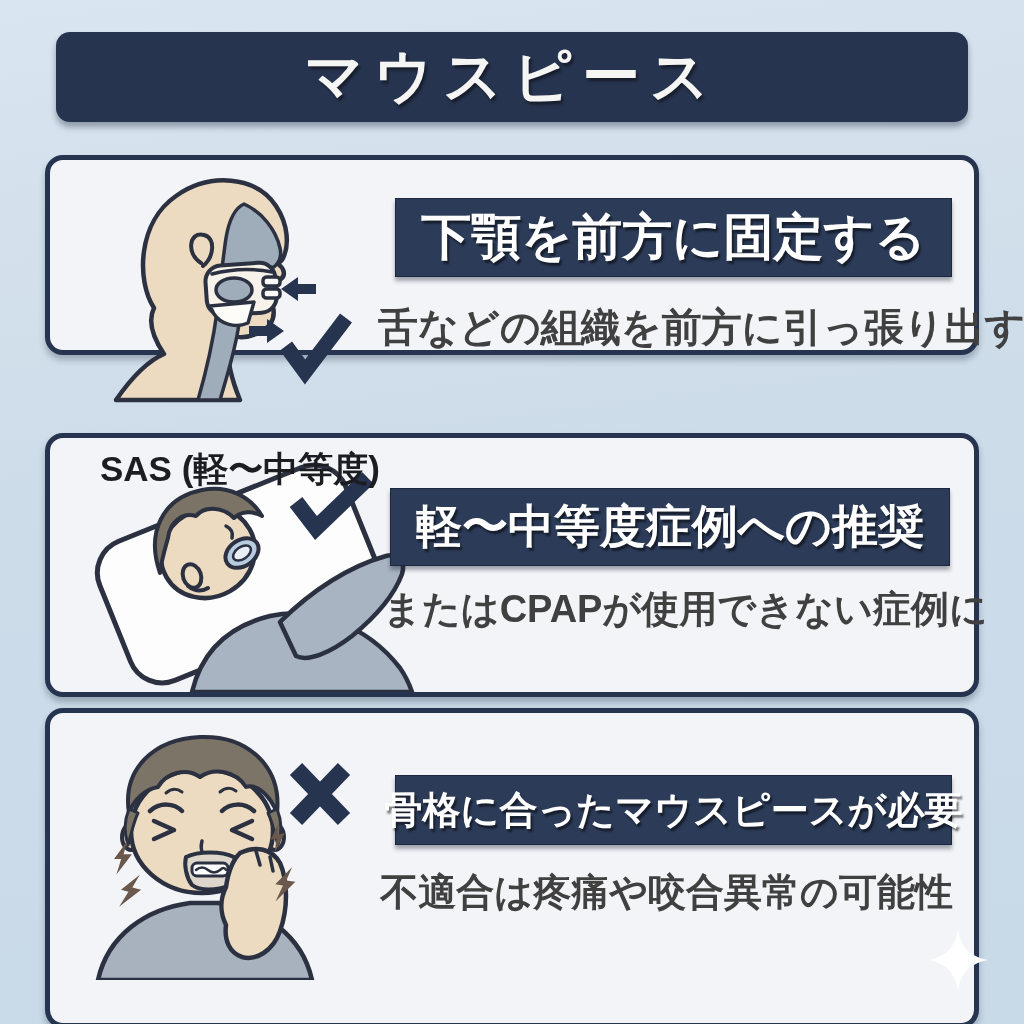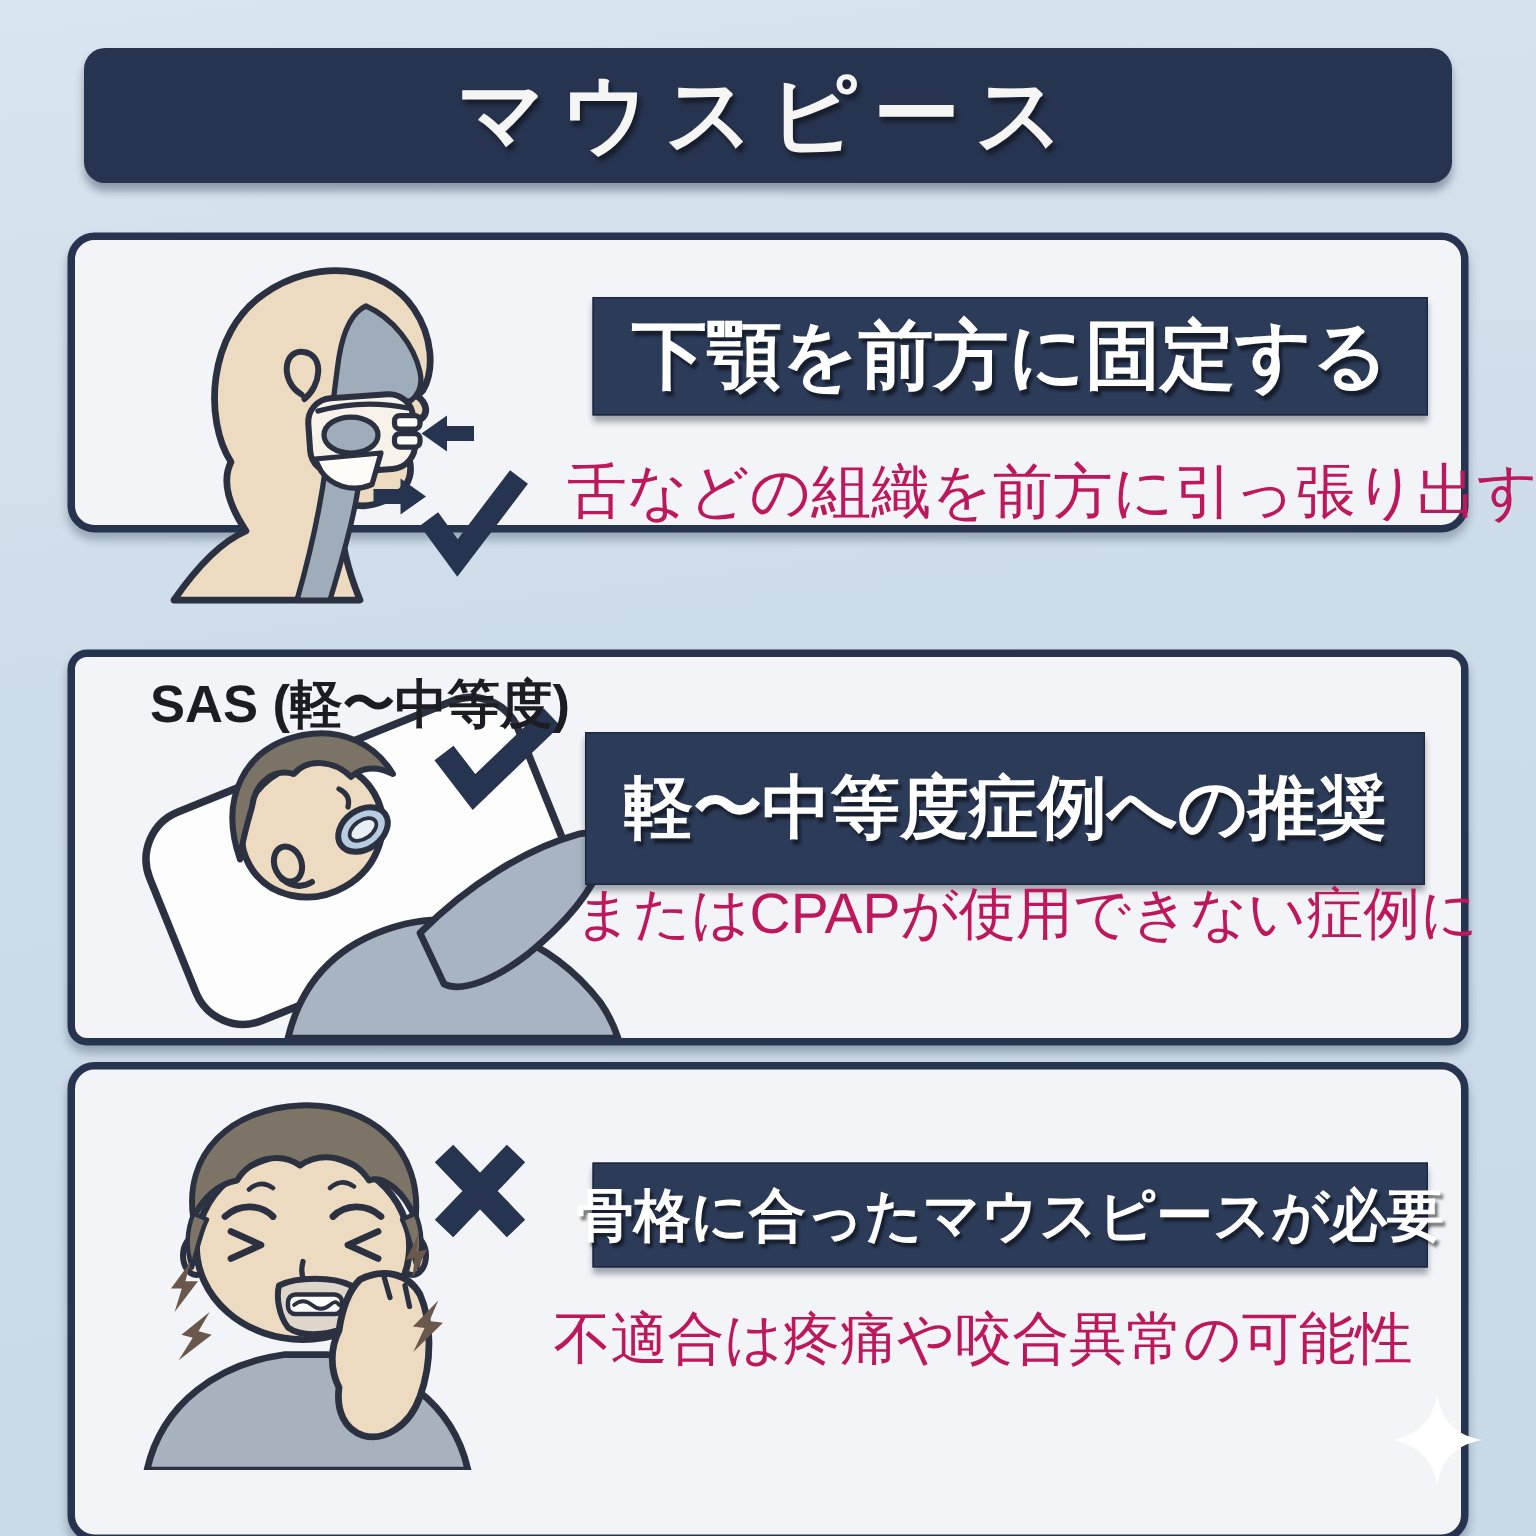--- a/index.html
+++ b/index.html
@@ -10,33 +10,33 @@
   .title-bar{position:absolute;left:56px;top:32px;width:912px;height:90px;
     background:#27344f;border-radius:14px;display:flex;align-items:center;justify-content:center;
     box-shadow:0 5px 6px rgba(25,35,55,.38);}
   .title-bar h1{margin:0;font-size:58px;font-weight:800;color:#f5f5f3;letter-spacing:10px;
     text-shadow:2px 3px 3px rgba(0,0,0,.45);}
   
   .panel{position:absolute;left:45px;width:934px;background:#f2f4f7;
     border:5px solid #27344f;border-radius:18px;box-shadow:0 5px 6px rgba(30,42,64,.30);
     box-sizing:border-box;}
   .p1{top:155px;height:200px;}
-  .p2{top:433px;height:264px;border-radius:13px;}
+  .p2{top:433px;height:264px;}
   .p3{top:708px;height:320px;}
   .illu{position:absolute;left:0;top:0;}
   .hbar{position:absolute;background:#2c3b58;display:flex;align-items:center;justify-content:center;
     box-shadow:0 4px 4px rgba(25,35,55,.38);border:1px solid #1d2840;box-sizing:border-box;}
   .hbar span{color:#ffffff;font-weight:800;white-space:nowrap;text-shadow:2px 3px 2px rgba(0,0,0,.5);}
   .p1 .hbar{left:345px;top:38px;width:557px;height:79px;}
   .p1 .hbar span{font-size:50px;}
-  .p2 .hbar{left:340px;top:50px;width:560px;height:102px;}
+  .p2 .hbar{left:340px;top:50px;width:560px;height:78px;}
   .p2 .hbar span{font-size:46px;}
   .p3 .hbar{left:345px;top:62px;width:557px;height:70px;}
   .p3 .hbar span{font-size:38px;}
-  .sub{position:absolute;text-align:left;color:#be185d;font-weight:400;white-space:nowrap;}
+  .sub{position:absolute;text-align:right;color:#404040;font-weight:700;white-space:nowrap;}
   .p1 .sub{left:328px;top:140px;width:590px;font-size:40px;}
   .p2 .sub{left:333px;top:146px;width:584px;font-size:38px;}
   .p3 .sub{left:319px;top:154px;width:584px;font-size:38px;}
   .sas{position:absolute;left:50px;top:8px;font-size:35px;font-weight:700;color:#1b1d23;white-space:nowrap;}
   .sparkle{position:absolute;left:928px;top:930px;width:60px;height:60px;}
 </style>
 </head>
 <body>
 
 <div class="stage">

